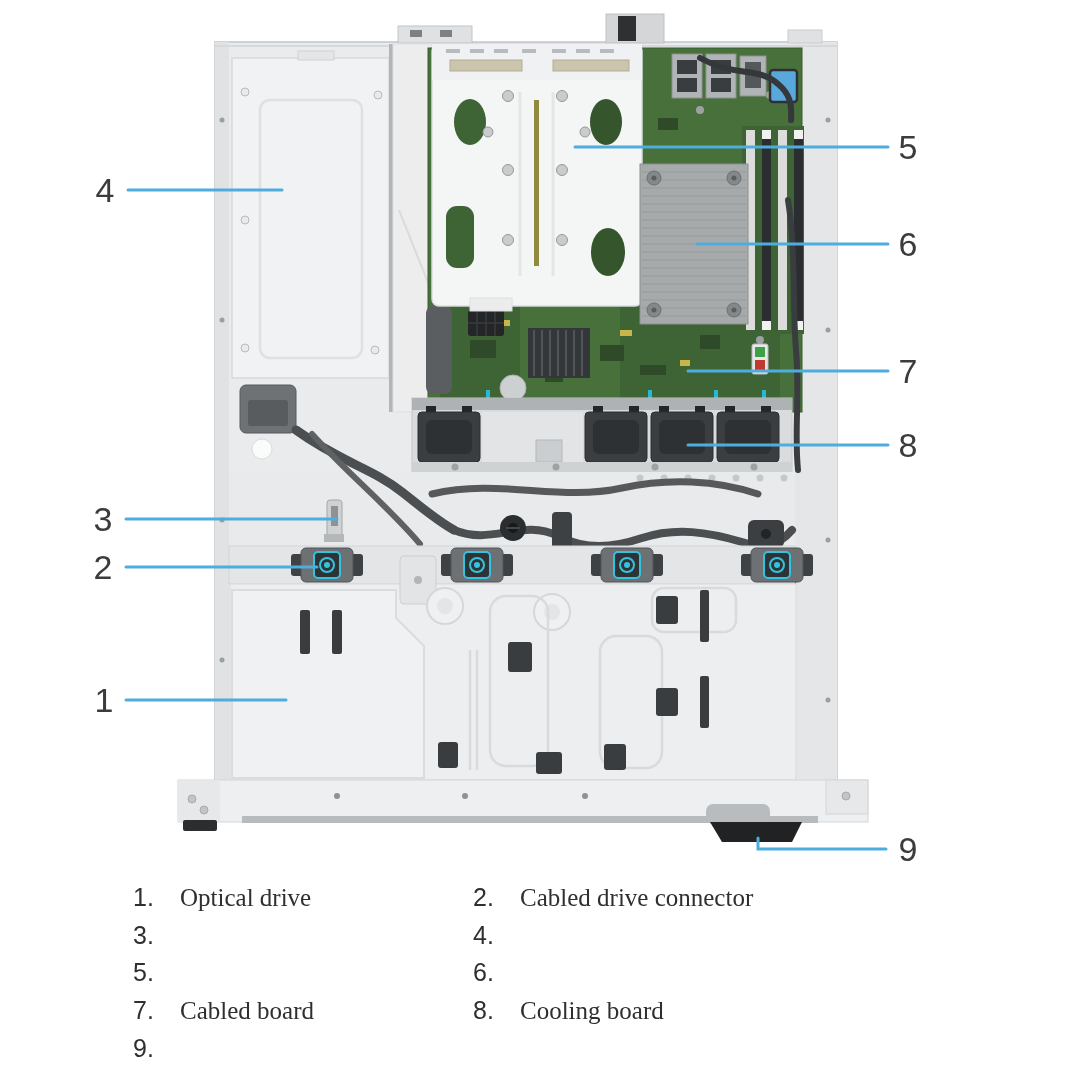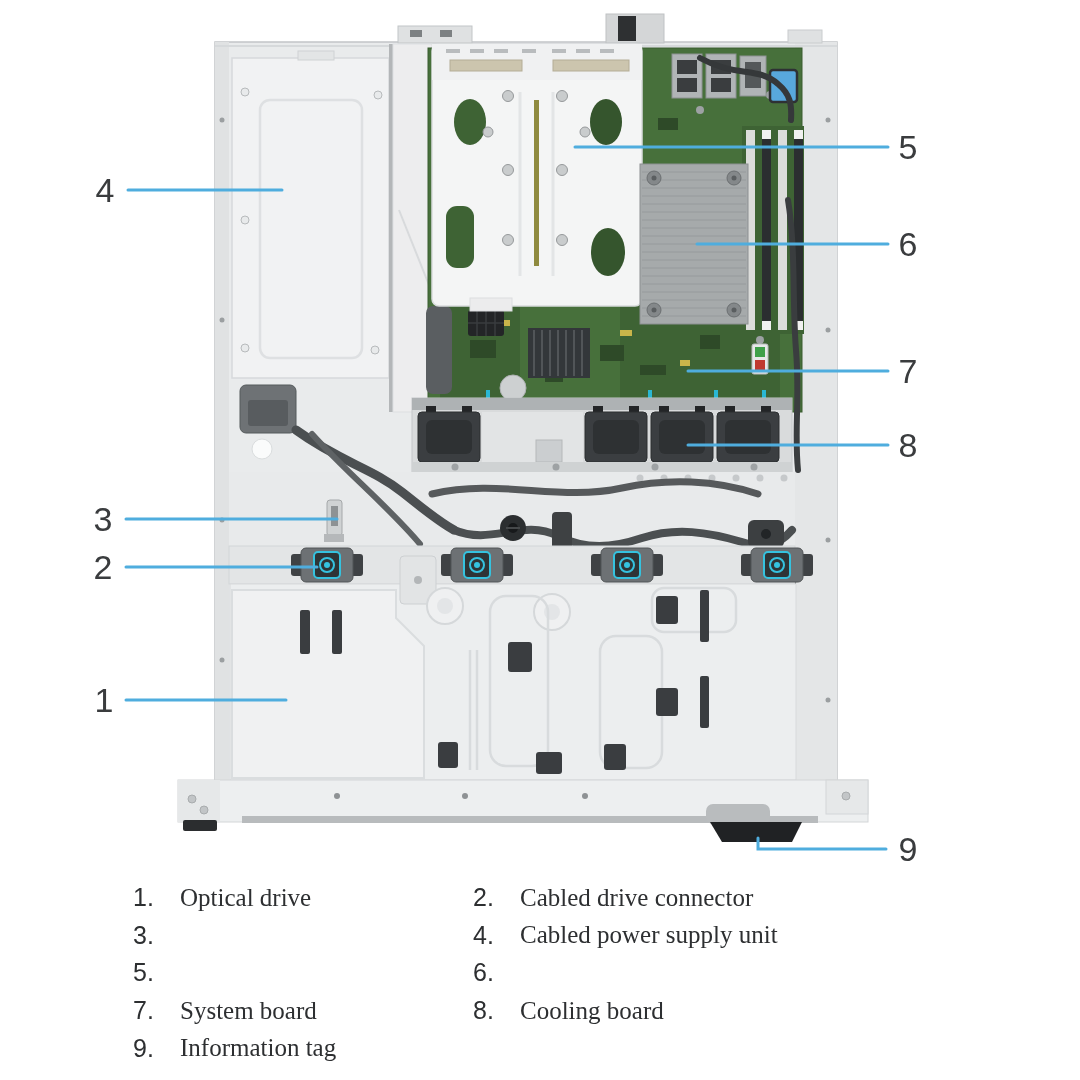--- a/index.html
+++ b/index.html
@@ -435,36 +435,34 @@
     <span class="legend-label">Optical drive</span>
   </div>
   <div class="legend-row">
     <span class="legend-num">3.</span>
   </div>
   <div class="legend-row">
     <span class="legend-num">5.</span>
   </div>
   <div class="legend-row">
     <span class="legend-num">7.</span>
-    <span class="legend-label">System board</span>
+    <span class="legend-label">Cabled board</span>
   </div>
   <div class="legend-row">
     <span class="legend-num">9.</span>
-    <span class="legend-label">Information tag</span>
   </div>
 </div>
 
 <div class="legend-col right">
   <div class="legend-row">
     <span class="legend-num">2.</span>
     <span class="legend-label">Cabled drive connector</span>
   </div>
   <div class="legend-row">
     <span class="legend-num">4.</span>
-    <span class="legend-label">Cabled power supply unit</span>
   </div>
   <div class="legend-row">
     <span class="legend-num">6.</span>
   </div>
   <div class="legend-row">
     <span class="legend-num">8.</span>
     <span class="legend-label">Cooling board</span>
   </div>
 </div>
 </div>

